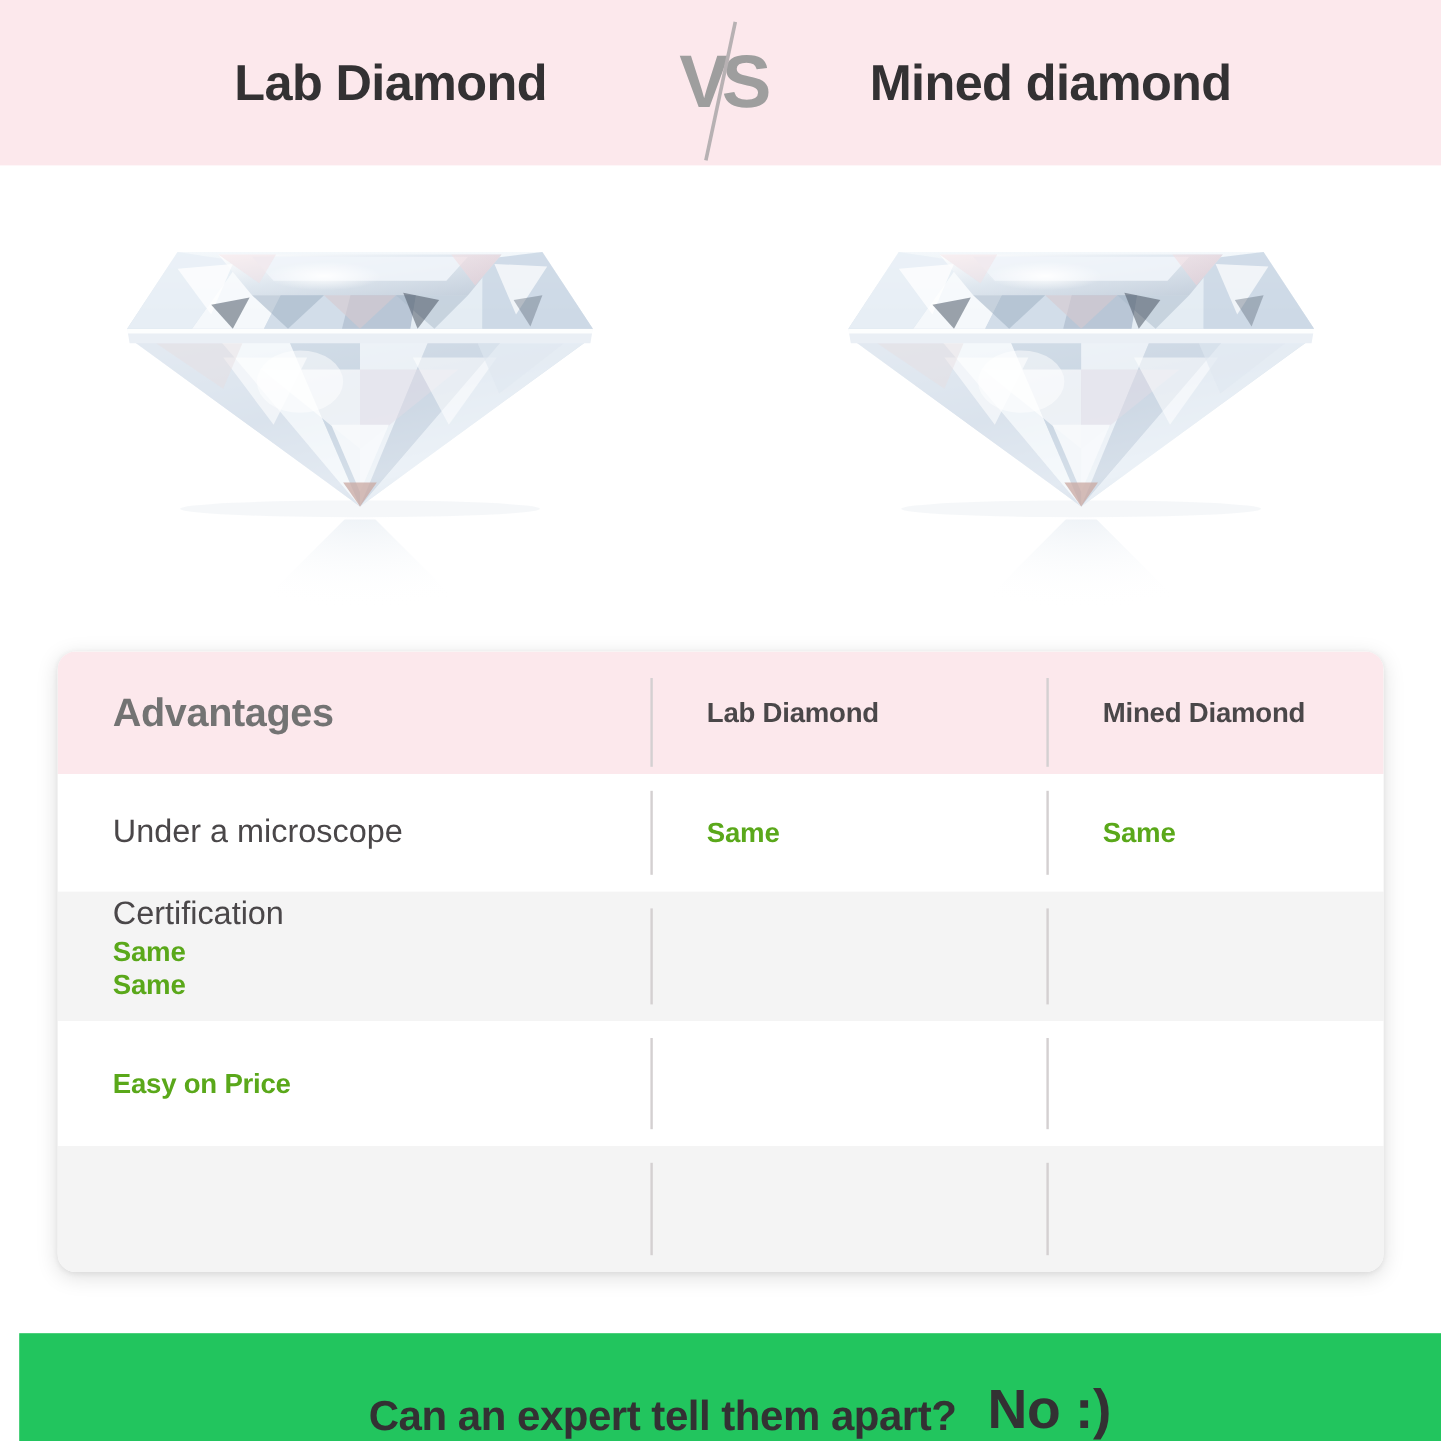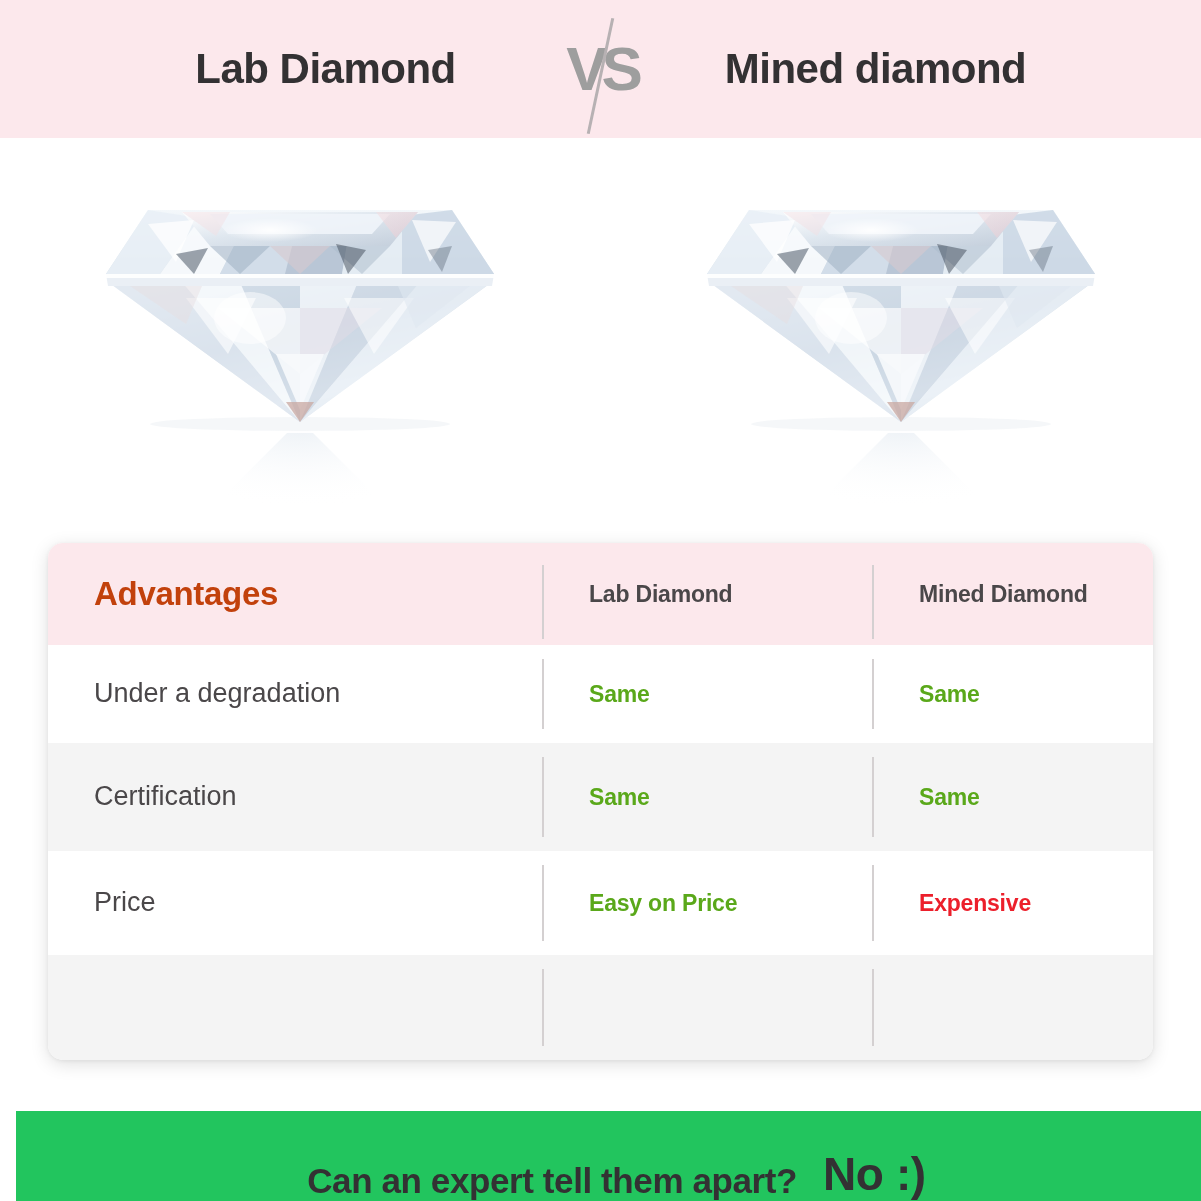--- a/index.html
+++ b/index.html
@@ -122,21 +122,21 @@
   }
   .row {
     display: flex;
     position: relative;
   }
   .row.head {
     background: #fce8ec;
     height: 102px;
   }
   .row.r-white { background: #ffffff; }
-  .row.r-gray  { background: #f4f4f4; }
+  .row.r-gray  { background: #f4f4f4; flex-direction: column; }
 
   .cell {
     display: flex;
     align-items: center;
     box-sizing: border-box;
   }
   .c-feature {
     width: 495px;
     padding-left: 46px;
     padding-right: 14px;
@@ -158,21 +158,21 @@
     width: 2px;
     background: #d4d0d1;
   }
   .vdiv.v1 { left: 494px; }
   .vdiv.v2 { left: 824px; }
   .row.head .vdiv { top: 22px; bottom: 6px; }
 
   .head-main {
     font-size: 33px;
     font-weight: bold;
-    color: #c2410c;
+    color: #737373;
     letter-spacing: -0.3px;
   }
   .head-sub {
     font-size: 23px;
     font-weight: bold;
     color: #4a4749;
     letter-spacing: -0.2px;
   }
   .feature-text {
     font-size: 27px;
@@ -414,21 +414,21 @@
       </div>
       <div class="cell c-mined">
         <span class="head-sub">Mined Diamond</span>
       </div>
     </div>
 
     <div class="row r-white" style="height:98px">
       <div class="vdiv v1"></div>
       <div class="vdiv v2"></div>
       <div class="cell c-feature">
-        <span class="feature-text">Under a degradation</span>
+        <span class="feature-text">Under a microscope</span>
       </div>
       <div class="cell c-lab">
         <span class="val good">Same</span>
       </div>
       <div class="cell c-mined">
         <span class="val good">Same</span>
       </div>
     </div>
 
     <div class="row r-gray" style="height:108px">
@@ -441,28 +441,22 @@
         <span class="val good">Same</span>
       </div>
       <div class="cell c-mined">
         <span class="val good">Same</span>
       </div>
     </div>
 
     <div class="row r-white" style="height:104px">
       <div class="vdiv v1"></div>
       <div class="vdiv v2"></div>
-      <div class="cell c-feature">
-        <span class="feature-text">Price</span>
-      </div>
       <div class="cell c-lab">
         <span class="val good">Easy on Price</span>
-      </div>
-      <div class="cell c-mined">
-        <span class="val bad">Expensive</span>
       </div>
     </div>
 
     <div class="row r-gray" style="height:105px">
       <div class="vdiv v1"></div>
       <div class="vdiv v2"></div>
     </div>
 
   </div>
 </div>

